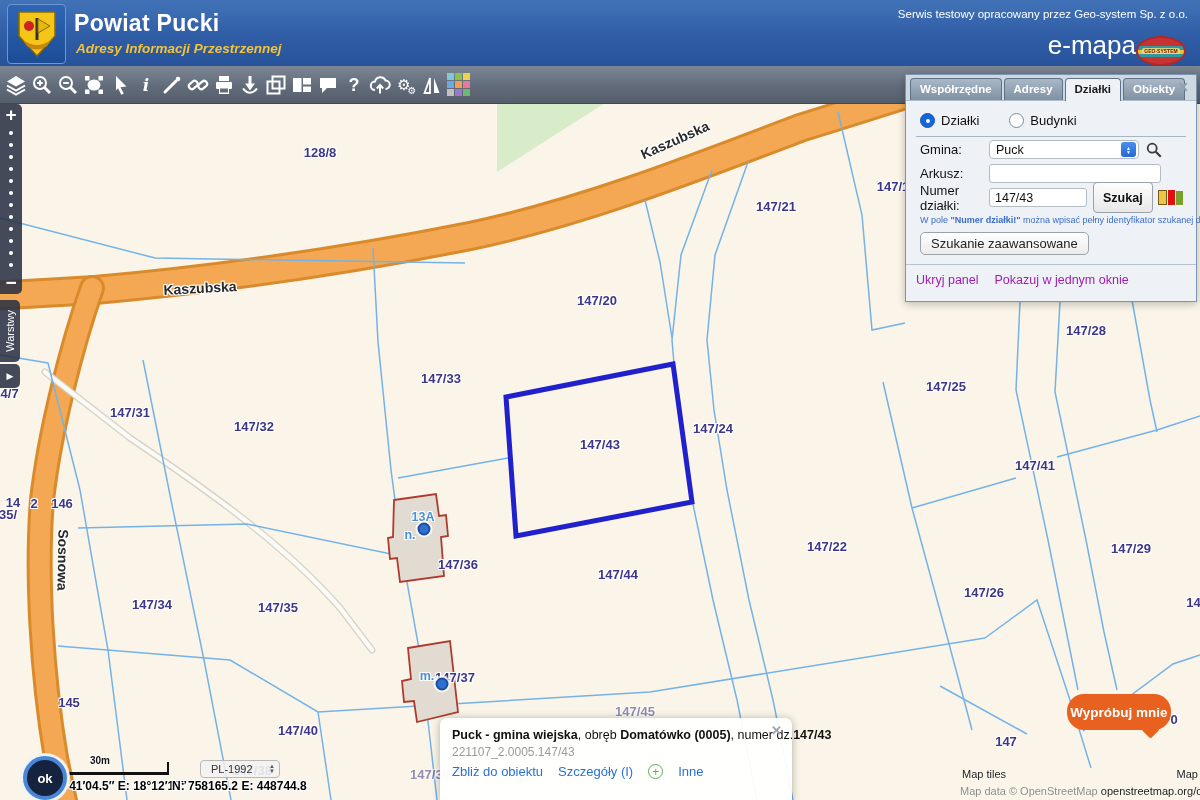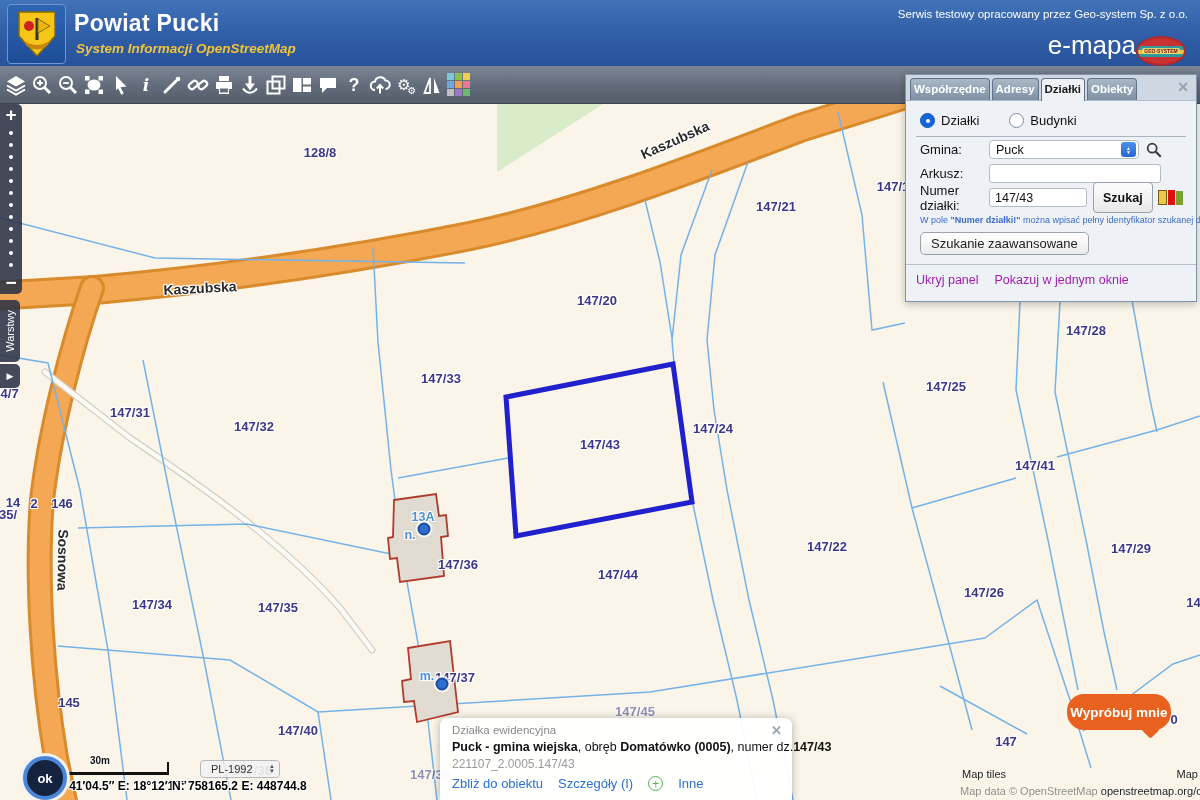--- a/index.html
+++ b/index.html
@@ -59,21 +59,21 @@
   .layers-tab span{writing-mode:vertical-rl;transform:rotate(180deg);color:#fff;font-size:11px;}
   .layers-arrow{position:absolute;left:0;top:364px;width:20px;height:24px;z-index:5;
     background:rgba(42,50,68,.88);border-radius:0 5px 5px 0;color:#fff;font-size:9px;
     display:flex;align-items:center;justify-content:center;}
 
   
   .panel{position:absolute;left:905px;top:74px;width:292px;height:228px;z-index:9;
     background:#eef2f7;border:1px solid #7d95b0;box-shadow:0 2px 8px rgba(0,0,0,.25);box-sizing:border-box;}
   .tabrow{position:absolute;left:0;top:0;width:100%;height:26px;background:#cdd8e2;
     display:flex;align-items:flex-end;padding-left:4px;box-sizing:border-box;border-bottom:1px solid #aebecd;}
-  .tab{font-size:11.5px;font-weight:bold;color:#fff;padding:4px 3px 5px;margin-right:2px;
+  .tab{font-size:11.5px;font-weight:bold;color:#fff;padding:4px 9px 5px;margin-right:2px;
     background:linear-gradient(180deg,#aab8c6,#7e90a4);border:1px solid #5f7288;border-bottom:none;
     border-radius:4px 4px 0 0;}
   .tab.active{background:#eef2f7;color:#1a1a1a;position:relative;top:1px;padding-bottom:6px;}
   .panel-close{position:absolute;right:7px;top:4px;color:#93a2b2;font-size:14px;font-weight:bold;}
   .pcontent{position:absolute;left:0;top:26px;width:100%;}
   .radiorow{display:flex;align-items:center;gap:6px;padding:12px 0 8px 14px;font-size:13px;color:#111;}
   .radio{width:13px;height:13px;border-radius:50%;border:1px solid #7a8aa0;background:#fff;
     display:inline-flex;align-items:center;justify-content:center;}
   .radio.sel{background:#1665d8;border-color:#1258b8;}
   .radio.sel i{width:4px;height:4px;background:#fff;border-radius:50%;display:block;}
@@ -242,21 +242,21 @@
     <div class="crest">
       <svg width="44" height="48" viewBox="0 0 44 48">
         <path d="M4 2 H40 V26 L22 46 L4 26 Z" fill="#f5c518" stroke="#8a6a00" stroke-width="1.5"></path>
         <path d="M8 30 Q22 40 36 30 L32 36 Q22 43 12 36 Z" fill="#c8860a"></path>
         <rect x="20.5" y="8" width="3" height="22" fill="#333"></rect>
         <path d="M23 9 L35 16 L23 23 Z" fill="#e8b80a" stroke="#8a6a00"></path>
         <circle cx="14" cy="16" r="5" fill="#cc2222"></circle>
       </svg>
     </div>
     <div class="app-title">Powiat Pucki</div>
-    <div class="app-subtitle">System Informacji OpenStreetMap</div>
+    <div class="app-subtitle">Adresy Informacji Przestrzennej</div>
     <div class="service-note">Serwis testowy opracowany przez Geo-system Sp. z o.o.</div>
     <div class="brand">e-mapa</div>
     <div class="brand-logo">
       <span>GEO-SYSTEM</span>
     </div>
   </div>
 
   <div class="toolbar" id="toolbar">
       <div class="tbtn">
         <svg width="22" height="22" viewBox="0 0 22 22">
@@ -471,21 +471,20 @@
       <span class="advbtn">Szukanie zaawansowane</span>
 
       <div class="plinks">
         <span>Ukryj panel</span>
         <span>Pokazuj w jednym oknie</span>
       </div>
     </div>
   </div>
 
   <div class="popup">
-    <div class="popup-title">Działka ewidencyjna</div>
     <div class="popup-close">✕</div>
     <div class="popup-main"><b>Puck - gmina wiejska</b><span>, obręb </span><b>Domatówko (0005)</b><span>, numer dz.</span><b>147/43</b></div>
     <div class="popup-id">221107_2.0005.147/43</div>
     <div class="popup-links">
       <span>Zbliż do obiektu</span>
       <span>Szczegóły (I)</span>
       <span class="plus-ic">+</span>
       <span>Inne</span>
     </div>
   </div>

